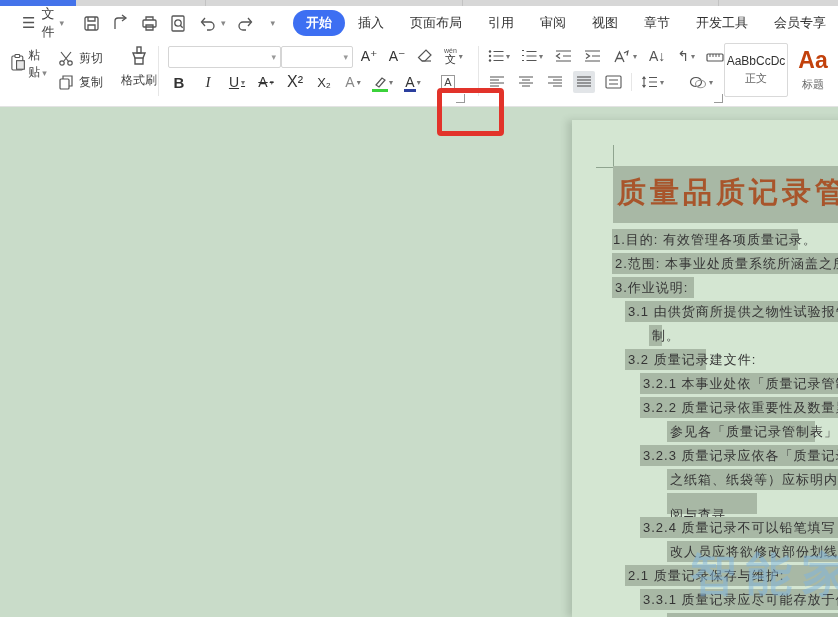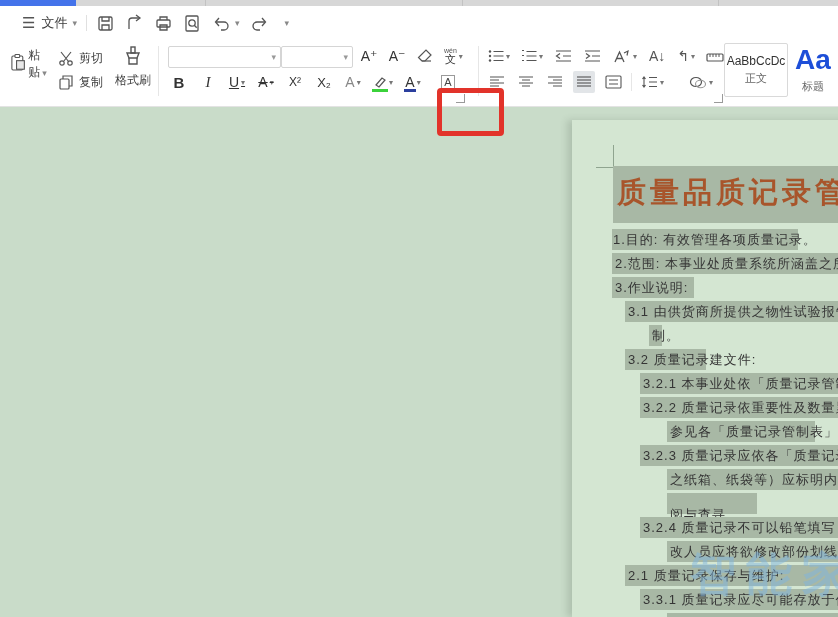--- a/index.html
+++ b/index.html
@@ -30,21 +30,21 @@
   .ribbon{position:absolute;left:0;top:40px;width:838px;height:66px;background:#fff;
     border-bottom:1px solid #e3e3e3;color:#3f3f3f;font-size:12px;}
   .ribbon svg{display:block;}
   .rgrid{position:absolute;left:0;top:0;right:0;bottom:0;}
   .grpdiv{position:absolute;top:6px;width:1px;height:50px;background:#e6e6e6;}
   .clip{position:absolute;left:8px;top:4px;display:flex;align-items:flex-start;}
   .pastebig{display:flex;flex-direction:row;align-items:center;width:44px;}
   .pastebig .lbl{margin-top:3px;color:#3f3f3f;}
   .cutcopy{display:flex;flex-direction:column;gap:7px;margin-left:6px;margin-top:6px;}
   .ccrow{display:flex;align-items:center;gap:4px;}
-  .fmtbrush{display:flex;flex-direction:column;align-items:center;margin-left:10px;width:40px;}
+  .fmtbrush{display:flex;flex-direction:column;align-items:center;margin-left:16px;width:40px;}
   .fmtbrush .lbl{margin-top:4px;}
   .combo{position:absolute;height:20px;border:1px solid #d5d5d5;border-radius:2px;background:#fff;
     display:flex;align-items:center;justify-content:flex-end;padding-right:4px;color:#999;font-size:9px;}
   .btnrow{position:absolute;display:flex;align-items:center;}
   .rbtn{display:flex;align-items:center;justify-content:center;height:22px;min-width:18px;
     padding:0 2px;border-radius:2px;color:#333;}
   .rbtn.on{background:#e2e5e8;}
   .rbtn .dd{font-size:8px;color:#777;margin-left:2px;}
   .bold{font-weight:bold;font-size:15px;}
   .ital{font-style:italic;font-family:"Liberation Serif","DejaVu Serif",serif;font-size:15px;}
@@ -58,21 +58,21 @@
   .pinyin .py{font-size:7px;color:#555;}
   .pinyin .zh{font-size:11px;color:#333;}
   .glyph{font-size:14px;color:#555;}
   
   .gallery{position:absolute;right:0;top:3px;height:56px;display:flex;}
   .stylecard{width:62px;height:52px;border:1px solid #d9d9d9;border-radius:2px;background:#fff;
     display:flex;flex-direction:column;align-items:center;justify-content:center;margin-right:2px;}
   .stylecard .sample{font-size:12px;color:#333;}
   .stylecard .slbl{font-size:11px;color:#666;margin-top:3px;}
   .stylecard.big{border:none;width:46px;}
-  .stylecard.big .sample{font-size:28px;font-weight:bold;color:#1d4ed8;}
+  .stylecard.big .sample{font-size:23px;font-weight:bold;color:#c2410c;}
   .launcher{position:absolute;width:8px;height:8px;border-right:1px solid #9a9a9a;border-bottom:1px solid #9a9a9a;}
   
   .redbox{position:absolute;left:437px;top:88px;width:57px;height:38px;border:5px solid #e2332a;
     border-radius:4px;z-index:50;}
   
   .canvas{position:absolute;left:0;top:107px;width:838px;height:510px;background:#c9dcc9;}
   .page{position:absolute;left:572px;top:13px;width:420px;height:497px;background:#d4e6d2;
     box-shadow:-5px 0 7px rgba(60,80,60,0.18);}
   .cropmark-v{position:absolute;left:41px;top:25px;width:1px;height:23px;background:#8fa48f;}
   .cropmark-h{position:absolute;left:24px;top:47px;width:17px;height:1px;background:#8fa48f;}
@@ -138,20 +138,31 @@
     </span>
     <span class="chev">▾</span>
     <span>
       <svg width="19" height="19" viewBox="0 0 19 19">
           <path d="M15 8H7a4 4 0 0 0 0 8h3" fill="none" stroke="#555" stroke-width="1.3"></path>
           <path d="M12 4l3.5 4L12 12" fill="none" stroke="#555" stroke-width="1.3"></path>
         </svg>
     </span>
     <span class="chev" style="margin-left:6px">▾</span>
   </span>
+  <span class="tabs">
+      <div class="tab active">开始</div>
+      <div class="tab">插入</div>
+      <div class="tab">页面布局</div>
+      <div class="tab">引用</div>
+      <div class="tab">审阅</div>
+      <div class="tab">视图</div>
+      <div class="tab">章节</div>
+      <div class="tab">开发工具</div>
+      <div class="tab">会员专享</div>
+    </span>
 
 </div>
 
 <div class="ribbon">
   <div class="rgrid">
 
     <div class="clip">
       <div class="pastebig">
         <svg width="26" height="26" viewBox="0 0 26 26">
             <rect x="5" y="4" width="14" height="18" rx="1.5" fill="none" stroke="#555" stroke-width="1.4"></rect>
@@ -226,21 +237,21 @@
         </div>
       <div class="rbtn und">
           <span>U</span>
           <span class="dd">▾</span>
         </div>
       <div class="rbtn strik">
           <span>A</span>
           <span class="dd">▾</span>
         </div>
       <div class="rbtn">
-          <span style="font-size:12px">X²</span>
+          <span style="font-size:16px">X²</span>
         </div>
       <div class="rbtn">
           <span style="font-size:13px">X₂</span>
         </div>
       <div class="rbtn fx">
           <span>A</span>
           <span class="dd">▾</span>
         </div>
       <div class="rbtn">
         <span class="fcolA">

